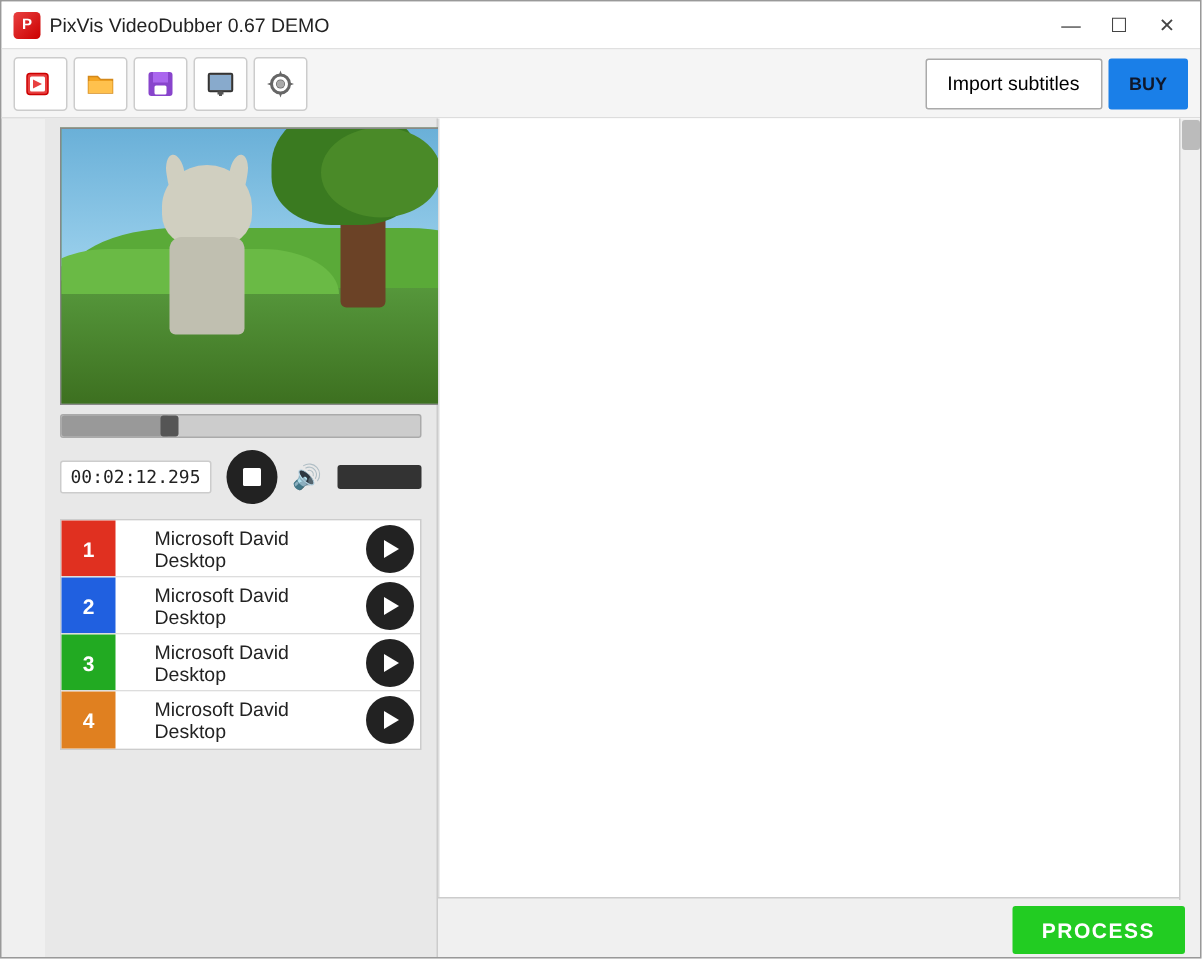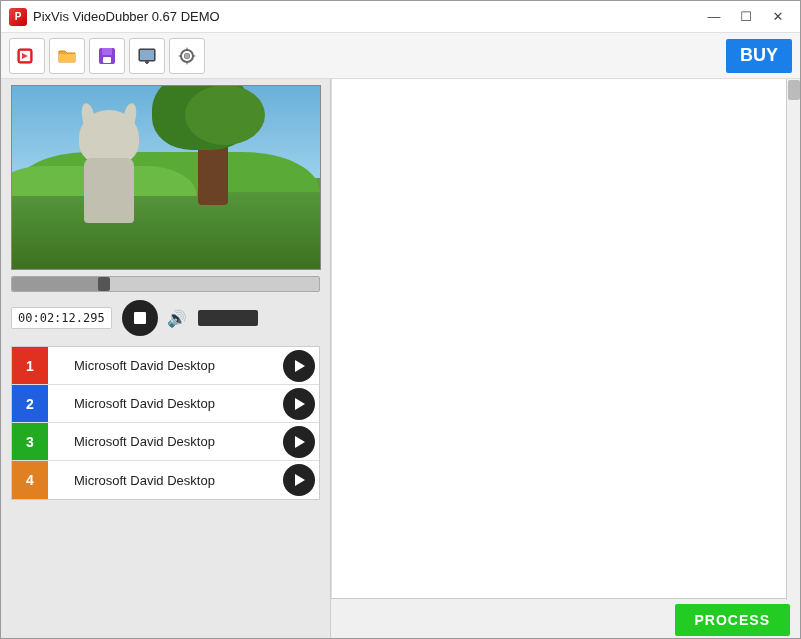--- a/index.html
+++ b/index.html
@@ -90,41 +90,42 @@
       background: #fff;
       cursor: pointer;
       font-size: 13px;
       height: 34px;
       border-radius: 2px;
     }
     .buy-btn {
       padding: 6px 14px;
       border: none;
       background: #1a7fe8;
-      color: #ffffff;
-      cursor: pointer;
-      font-size: 18px;
+      color: #0f172a;
+      cursor: pointer;
+      font-size: 12px;
       font-weight: bold;
       height: 34px;
       border-radius: 2px;
     }
 
     
     #main-content {
       display: flex;
       height: calc(639px - 32px - 46px);
     }
 
     
     #left-panel {
-      width: 330px;
+      width: 262px;
       display: flex;
       flex-direction: column;
       background: #e8e8e8;
       border-right: 1px solid #ccc;
+      margin-left: 29px;
     }
 
     
     #video-area {
       width: 310px;
       height: 185px;
       margin: 6px 10px 4px 10px;
       background: #5a8a4a;
       position: relative;
       overflow: hidden;
@@ -461,20 +462,21 @@
   </button>
   <button class="toolbar-btn">
     <svg width="20" height="20" viewBox="0 0 20 20">
       <circle cx="10" cy="10" r="3" fill="#666"></circle>
       <path d="M10,1 L11.5,5 L10,4 L8.5,5 Z M10,19 L11.5,15 L10,16 L8.5,15 Z M1,10 L5,8.5 L4,10 L5,11.5 Z M19,10 L15,8.5 L16,10 L15,11.5 Z" fill="#666"></path>
       <circle cx="10" cy="10" r="6" fill="none" stroke="#666" stroke-width="2"></circle>
       <circle cx="10" cy="10" r="2.5" fill="#aaa"></circle>
     </svg>
   </button>
   <div id="toolbar-spacer"></div>
+  <button class="subtitle-btn">Import subtitles</button>
   <button class="buy-btn">BUY</button>
 </div>
 
 <div id="main-content">
 
   <div id="left-panel">
 
     <div id="video-area">
       <div id="video-scene">
         <div class="scene-sky"></div>

